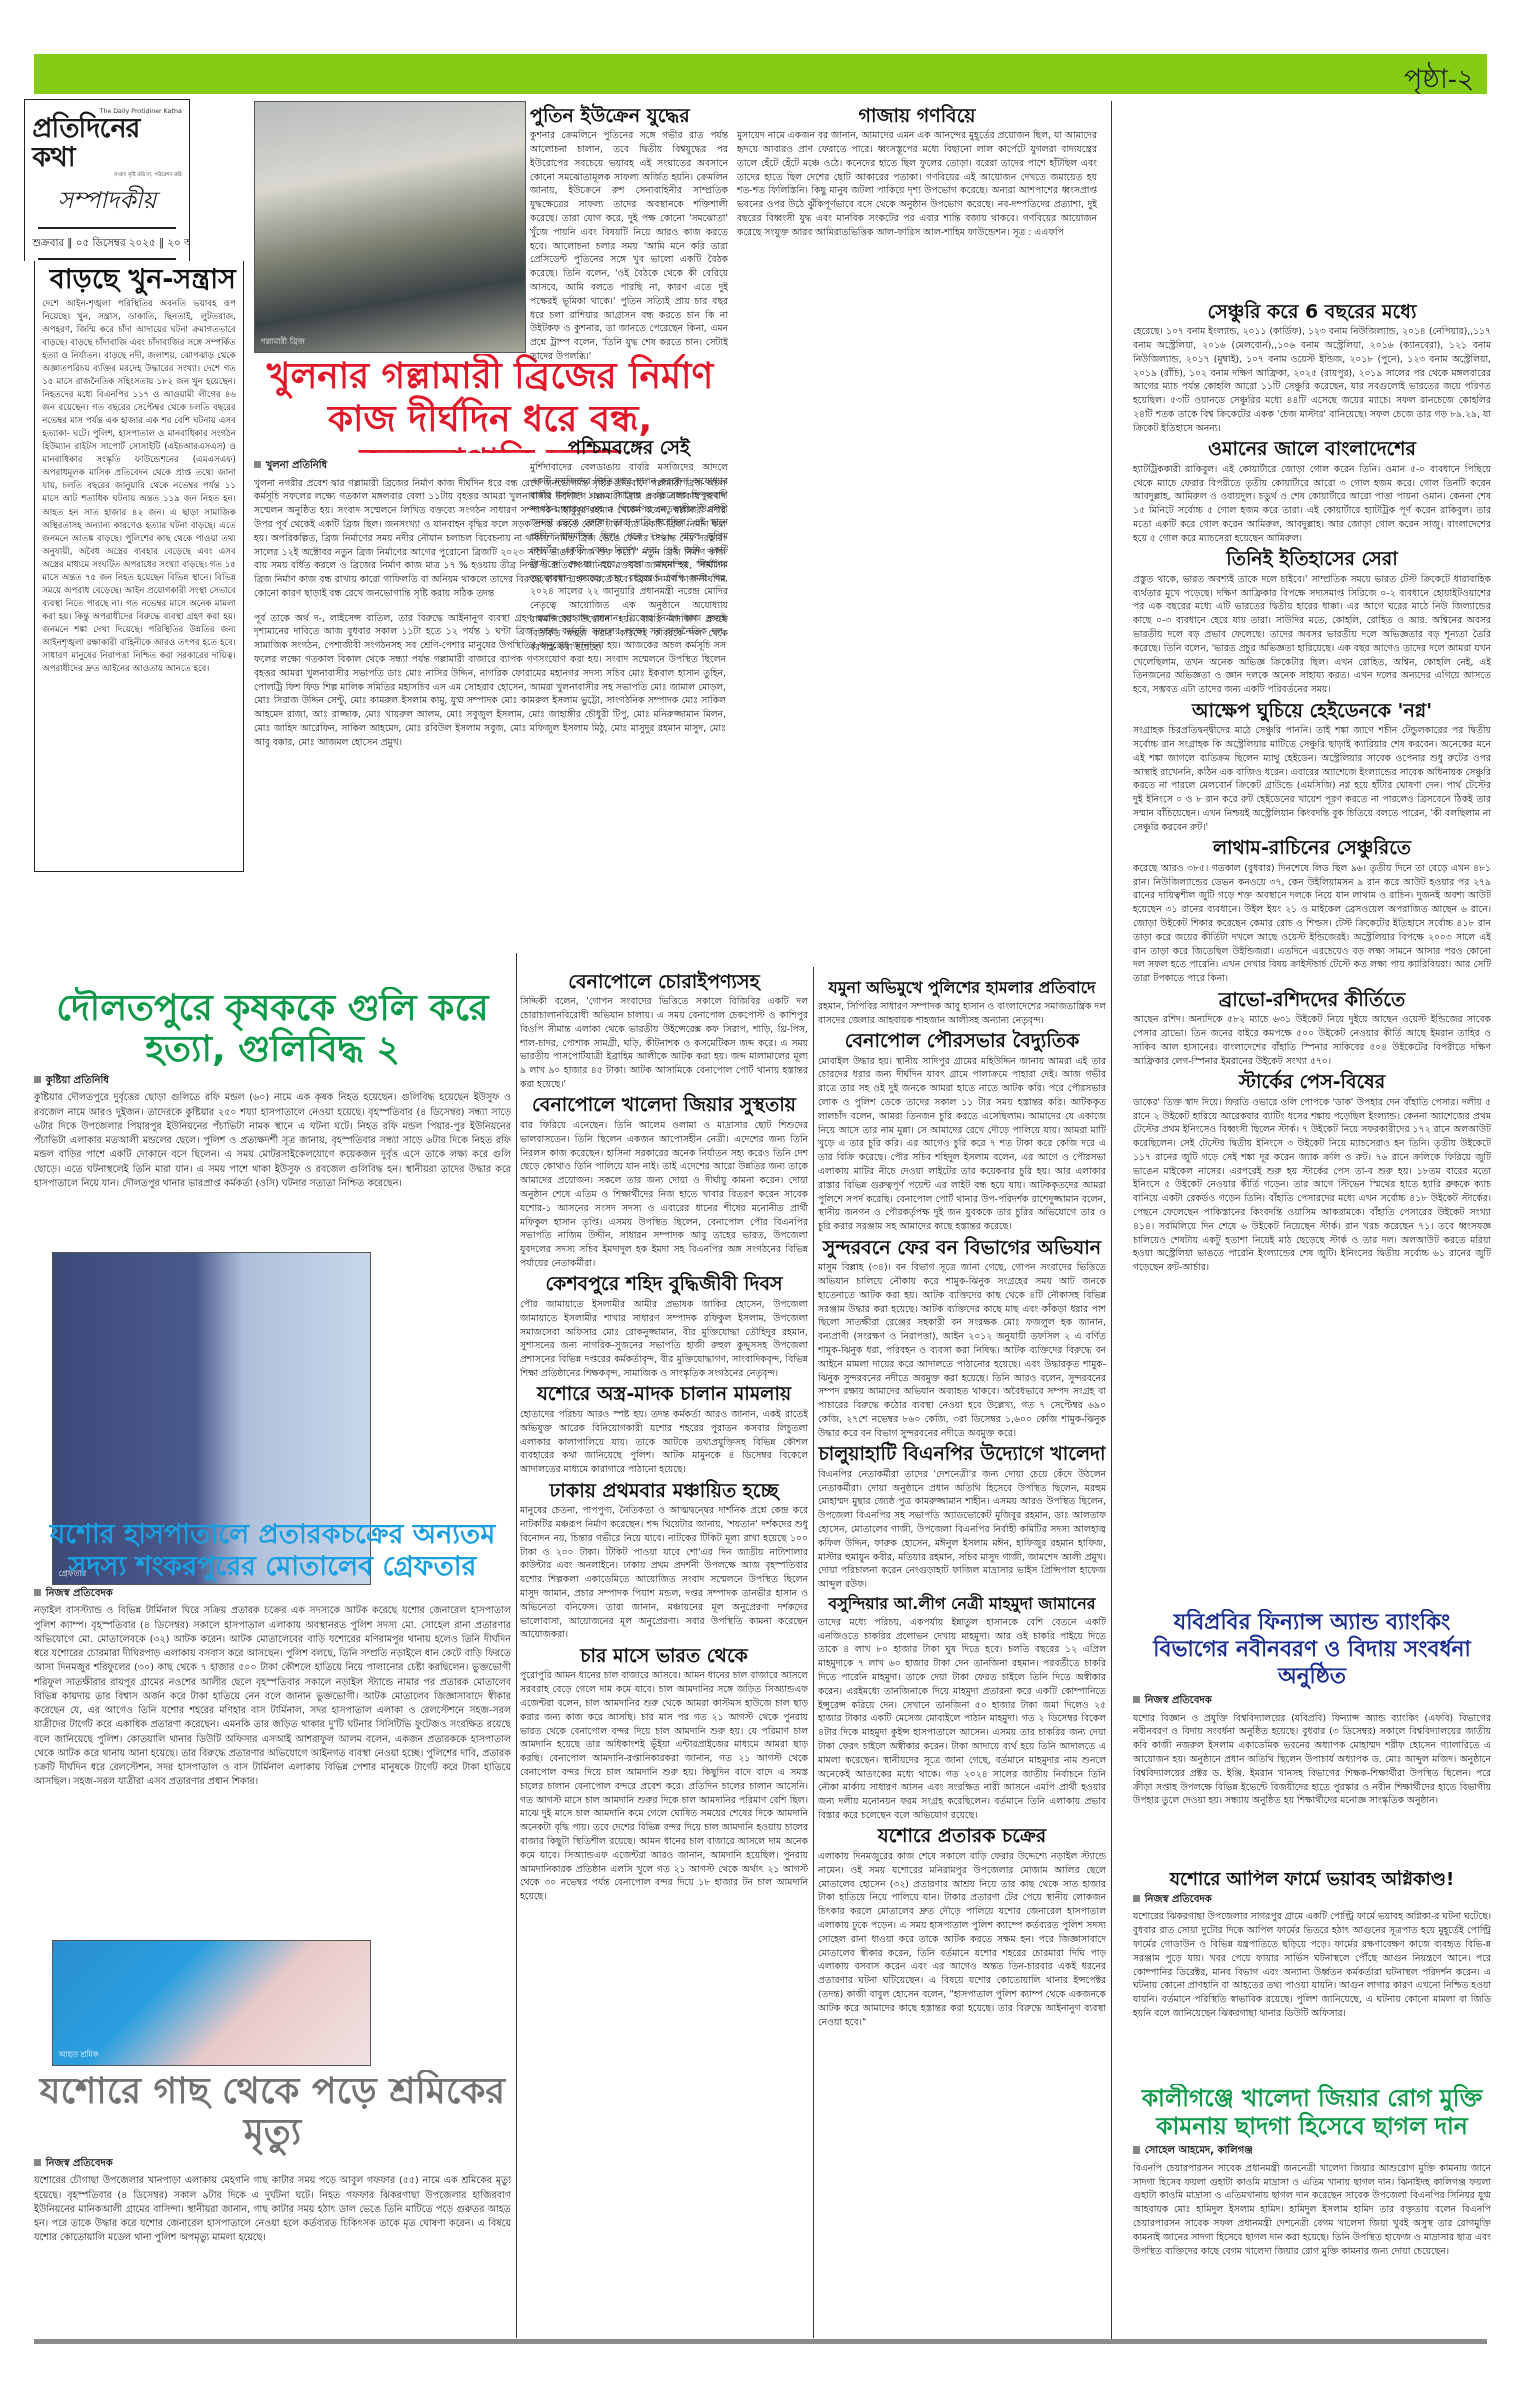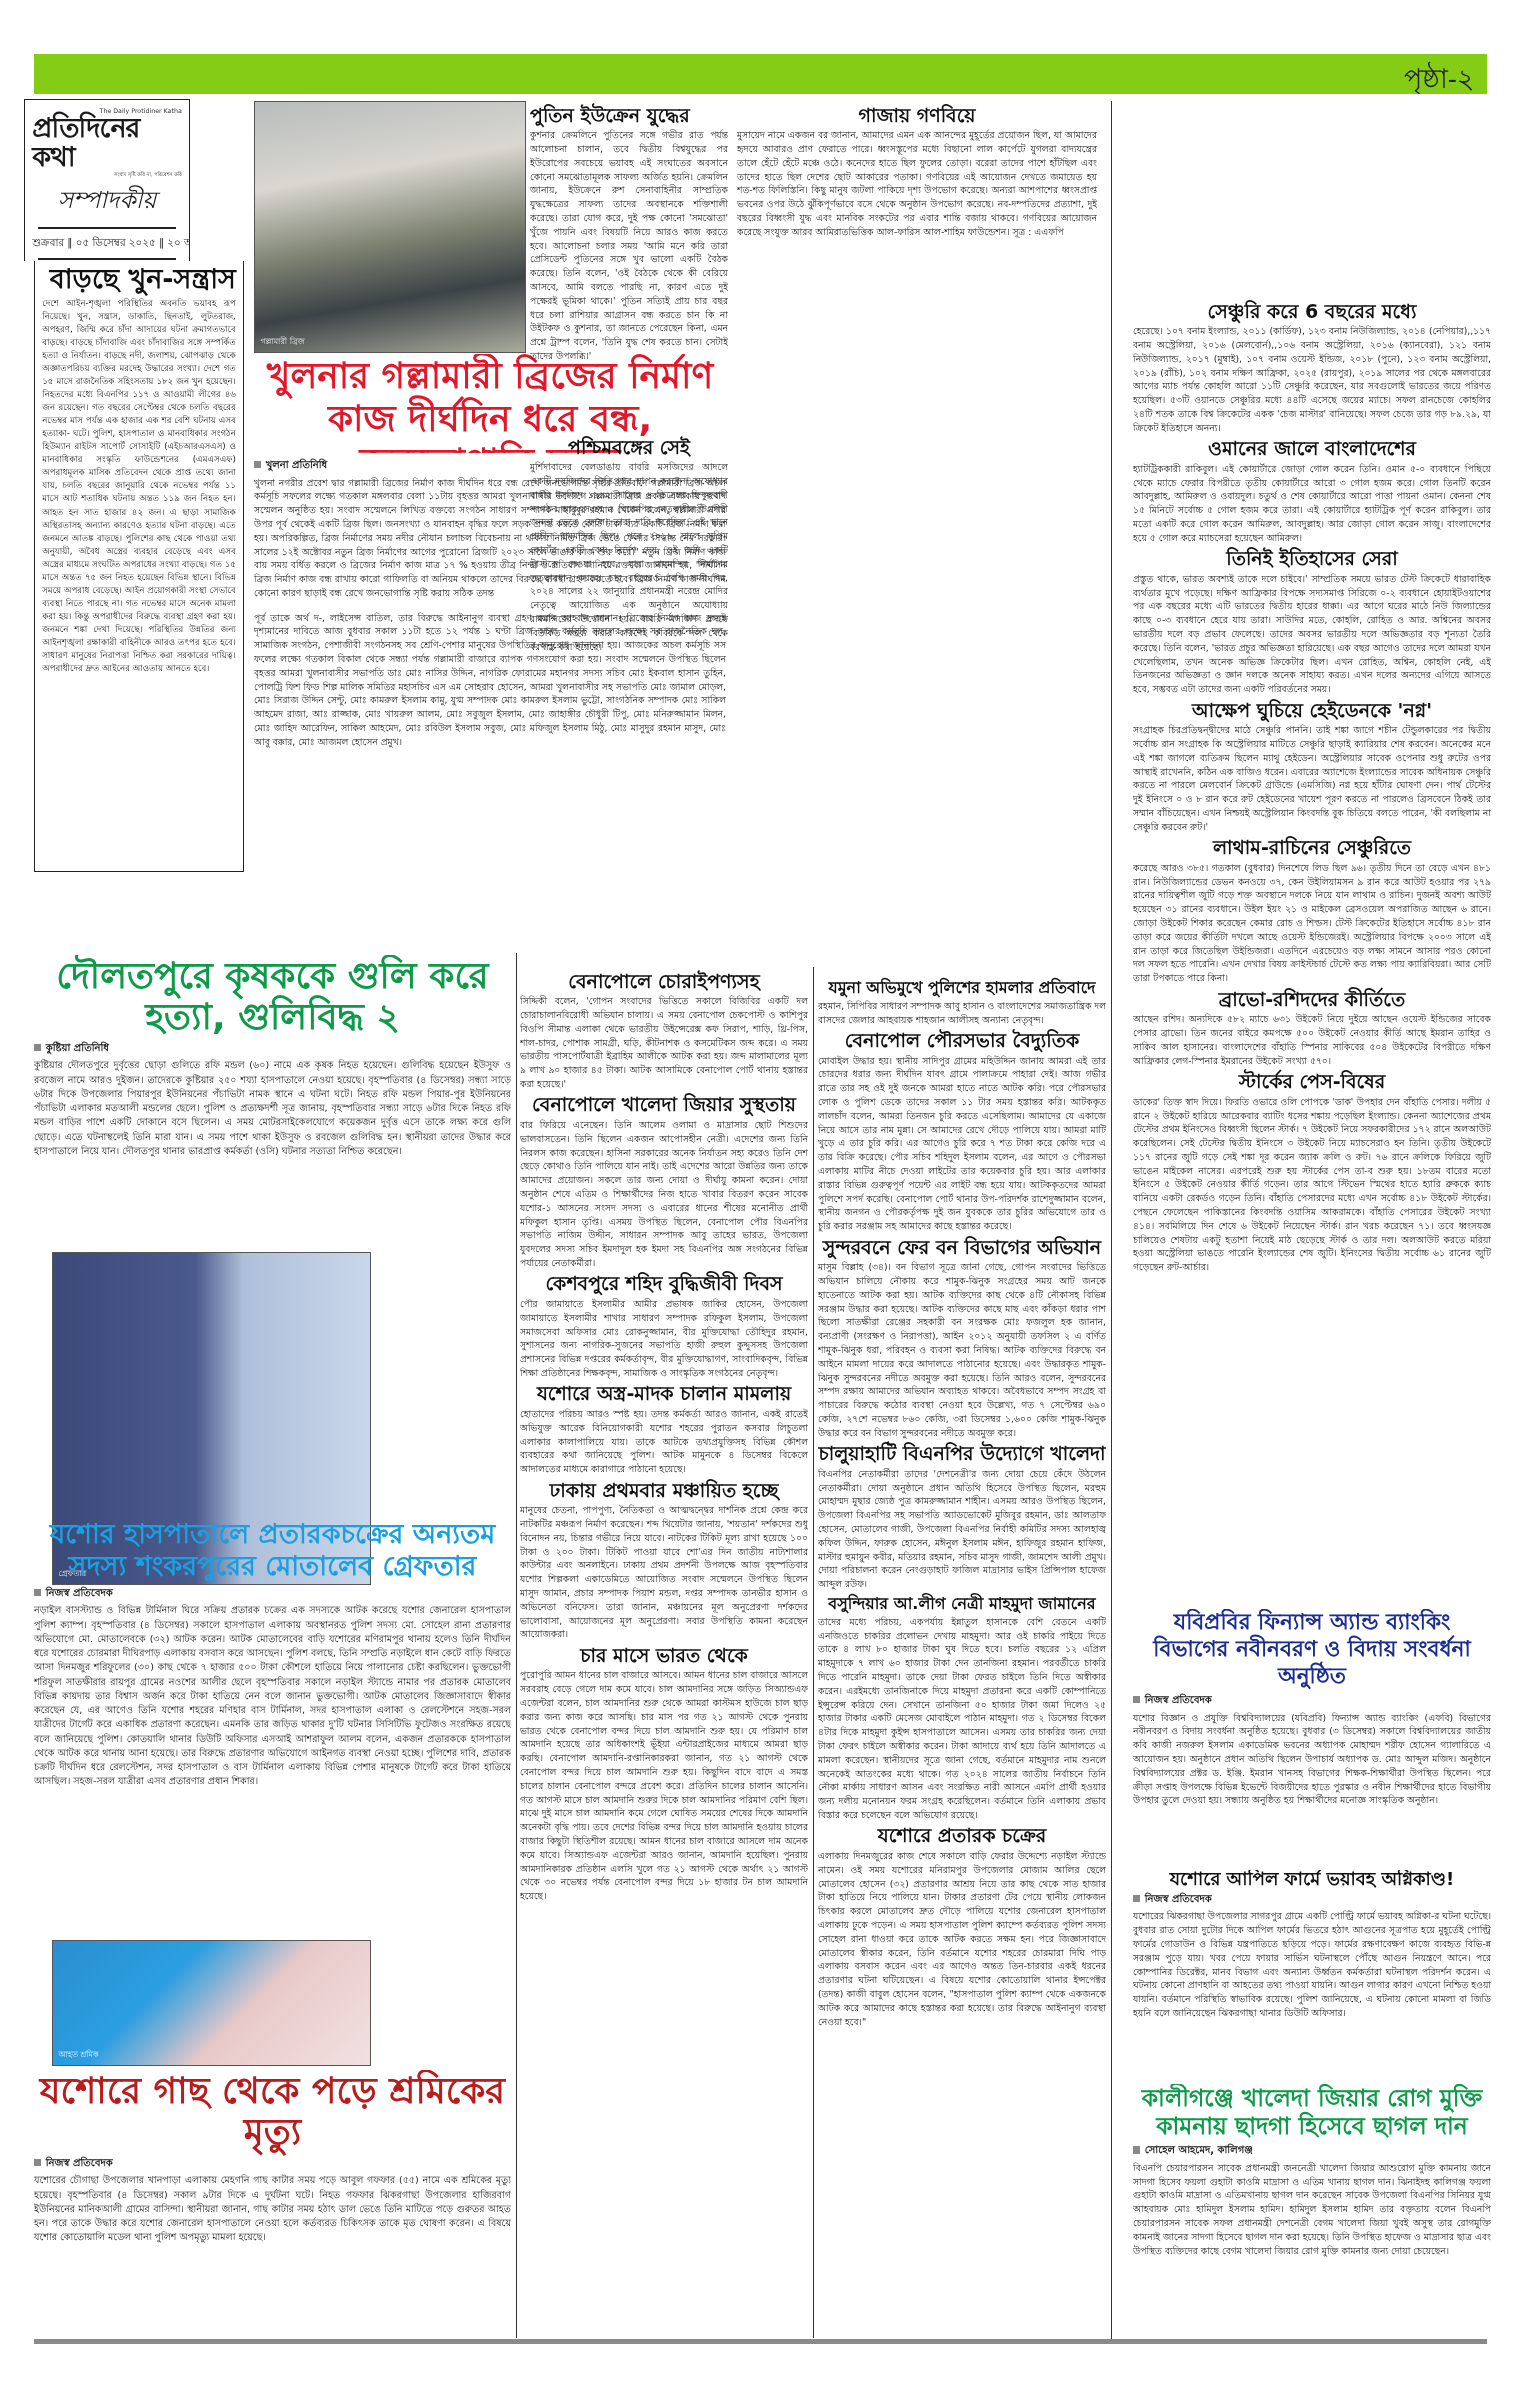--- a/index.html
+++ b/index.html
@@ -14,21 +14,21 @@
     .mast .slogan { font-size: 5px; text-align: right; color: #333; }
     .mast .section { font-size: 23.4px; font-style: italic; text-align: center; font-family: "DejaVu Serif", serif; margin: 3.6px 0 5.4px; }
     .mast .rule { height: 1.8px; background: #222; margin: 2.7px 5.4px; }
     .mast .dateline { font-size: 10.3px; text-align: center; padding: 3.6px 0; white-space: nowrap; }
     .box { border: 1.8px solid #222; }
     .hl { font-weight: bold; line-height: 1.05; font-family: "DejaVu Sans", sans-serif; }
     .hl-black { color: #111; }
     .hl-red { color: #e0182a; }
     .hl-green { color: #0f9a4a; }
     .hl-blue { color: #1aa0e0; }
-    .hl-pink { color: #b91c1c; }
+    .hl-pink { color: #737373; }
     .hl-navy { color: #1b2d8f; }
     .sub { font-weight: bold; font-size: 19px; text-align: center; line-height: 1.15; margin: 3.6px 0 1.8px; color: #111; }
     .body { font-size: 9.2px; line-height: 1.5; text-align: justify; color: #222; }
     .byline { font-size: 10px; font-weight: bold; margin: 1.8px 0; }
     .byline .sq { display: inline-block; width: 7.2px; height: 7.2px; background: #888; margin-right: 4.5px; vertical-align: middle; }
     .photo { background: linear-gradient(160deg, #9aa2a6, #c9c9c4 40%, #7b7f74 70%, #b5b0a0); border: 0.9px solid #555; }
     .photo-bridge { background: linear-gradient(170deg, #b8bcbc 0%, #d9d7d0 30%, #7d8272 55%, #3c4346 75%, #a9ab9c 100%); }
     .photo-arrest { background: linear-gradient(90deg, #3c4a7a 0%, #4b5a8c 45%, #aebfda 60%, #c9d7ea 100%); }
     .photo-injured { background: linear-gradient(135deg, #2a8fd0 0%, #2a9fe0 35%, #e9c9c9 60%, #f1e1e1 100%); }
     .photo-label { font-size: 8px; color: rgba(255,255,255,0.85); position: absolute; bottom: 3.6px; left: 5.4px; }
@@ -109,21 +109,21 @@
   <div class="sub">লাথাম-রাচিনের সেঞ্চুরিতে</div>
   <div class="body">করেছে আরও ৩৮৫। গতকাল (বুধবার) দিনশেষে লিড ছিল ৯৬। তৃতীয় দিনে তা বেড়ে এখন ৪৮১ রান। নিউজিল্যান্ডের ডেভন কনওয়ে ৩৭, কেন উইলিয়ামসন ৯ রান করে আউট হওয়ার পর ২৭৯ রানের দায়িত্বশীল জুটি গড়ে শক্ত অবস্থানে দলকে নিয়ে যান লাথাম ও রাচিন। দুজনই অবশ্য আউট হয়েছেন ৩১ রানের ব্যবধানে। উইল ইয়ং ২১ ও মাইকেল ব্রেসওয়েল অপরাজিত আছেন ৬ রানে। জোড়া উইকেট শিকার করেছেন কেমার রোচ ও শিল্ডস। টেস্ট ক্রিকেটের ইতিহাসে সর্বোচ্চ ৪১৮ রান তাড়া করে জয়ের কীর্তিটা দখলে আছে ওয়েস্ট ইন্ডিজেরই। অস্ট্রেলিয়ার বিপক্ষে ২০০৩ সালে এই রান তাড়া করে জিতেছিল উইন্ডিজরা। এতদিনে এরচেয়েও বড় লক্ষ্য সামনে আসার পরও কোনো দল সফল হতে পারেনি। এখন দেখার বিষয় ক্রাইস্টচার্চ টেস্টে কত লক্ষ্য পায় ক্যারিবিয়রা। আর সেটি তারা টপকাতে পারে কিনা।</div>
   <div class="sub">ব্রাভো-রশিদদের কীর্তিতে</div>
   <div class="body">আছেন রশিদ। অন্যদিকে ৫৮২ ম্যাচে ৬৩১ উইকেট নিয়ে দুইয়ে আছেন ওয়েস্ট ইন্ডিজের সাবেক পেসার ব্রাভো। তিন জনের বাইরে কমপক্ষে ৫০০ উইকেট নেওয়ার কীর্তি আছে ইমরান তাহির ও সাকিব আল হাসানের। বাংলাদেশের বাঁহাতি স্পিনার সাকিবের ৫০৪ উইকেটের বিপরীতে দক্ষিণ আফ্রিকার লেগ-স্পিনার ইমরানের উইকেট সংখ্যা ৫৭০।</div>
   <div class="sub">স্টার্কের পেস-বিষের</div>
   <div class="body">ডাকের' তিক্ত স্বাদ দিয়ে। ফিরতি ওভারে ওলি পোপকে 'ডাক' উপহার দেন বাঁহাতি পেসার। দলীয় ৫ রানে ২ উইকেট হারিয়ে আরেকবার ব্যাটিং ধসের শঙ্কায় পড়েছিল ইংল্যান্ড। কেননা অ্যাশেজের প্রথম টেস্টের প্রথম ইনিংসেও বিধ্বংসী ছিলেন স্টার্ক। ৭ উইকেট নিয়ে সফরকারীদের ১৭২ রানে অলআউট করেছিলেন। সেই টেস্টের দ্বিতীয় ইনিংসে ৩ উইকেট নিয়ে ম্যাচসেরাও হন তিনি। তৃতীয় উইকেটে ১১৭ রানের জুটি গড়ে সেই শঙ্কা দূর করেন জ্যাক ক্রলি ও রুট। ৭৬ রানে ক্রলিকে ফিরিয়ে জুটি ভাঙেন মাইকেল নাসের। এরপরেই শুরু হয় স্টার্কের পেস তা-ব শুরু হয়। ১৮তম বারের মতো ইনিংসে ৫ উইকেট নেওয়ার কীর্তি গড়েন। তার আগে স্টিভেন স্মিথের হাতে হ্যারি ব্রুককে ক্যাচ বানিয়ে একটা রেকর্ডও গড়েন তিনি। বাঁহাতি পেসারদের মধ্যে এখন সর্বোচ্চ ৪১৮ উইকেট স্টার্কের। পেছনে ফেলেছেন পাকিস্তানের কিংবদন্তি ওয়াসিম আকরামকে। বাঁহাতি পেসারের উইকেট সংখ্যা ৪১৪। সবমিলিয়ে দিন শেষে ৬ উইকেট নিয়েছেন স্টার্ক। রান খরচ করেছেন ৭১। তবে ধ্বংসযজ্ঞ চালিয়েও শেষটায় একটু হতাশা নিয়েই মাঠ ছেড়েছে স্টার্ক ও তার দল। অলআউট করতে মরিয়া হওয়া অস্ট্রেলিয়া ভাঙতে পারেনি ইংল্যান্ডের শেষ জুটি। ইনিংসের দ্বিতীয় সর্বোচ্চ ৬১ রানের জুটি গড়েছেন রুট-আর্চার।</div>
 </div>
 
 <div class="abs" style="left:737px; top:290px; width:360px; height:9px;"></div>
 
-<div class="abs" style="left:34px; top:955px; width:477px; height:252px;">
+<div class="abs" style="left:34px; top:987px; width:477px; height:252px;">
   <div class="hl hl-green" style="font-size:36px; text-align:center; line-height:1.15;">দৌলতপুরে কৃষককে গুলি করে হত্যা, গুলিবিদ্ধ ২</div>
   <div class="byline"><span class="sq"></span><span>কুষ্টিয়া প্রতিনিধি</span></div>
   <div class="body" style="font-size:9.5px;">কুষ্টিয়ার দৌলতপুরে দুর্বৃত্তের ছোড়া গুলিতে রফি মন্ডল (৬০) নামে এক কৃষক নিহত হয়েছেন। গুলিবিদ্ধ হয়েছেন ইউসুফ ও রবজেল নামে আরও দুইজন। তাদেরকে কুষ্টিয়ার ২৫০ শয্যা হাসপাতালে নেওয়া হয়েছে। বৃহস্পতিবার (৪ ডিসেম্বর) সন্ধ্যা সাড়ে ৬টার দিকে উপজেলার পিয়ারপুর ইউনিয়নের পঁচাভিটা নামক স্থানে এ ঘটনা ঘটে। নিহত রফি মন্ডল পিয়ার-পুর ইউনিয়নের পঁচাভিটা এলাকার মতআলী মন্ডলের ছেলে। পুলিশ ও প্রত্যক্ষদর্শী সূত্র জানায়, বৃহস্পতিবার সন্ধ্যা সাড়ে ৬টার দিকে নিহত রফি মন্ডল বাড়ির পাশে একটি দোকানে বসে ছিলেন। এ সময় মোটরসাইকেলযোগে কয়েকজন দুর্বৃত্ত এসে তাকে লক্ষ্য করে গুলি ছোড়ে। এতে ঘটনাস্থলেই তিনি মারা যান। এ সময় পাশে থাকা ইউসুফ ও রবজেল গুলিবিদ্ধ হন। স্থানীয়রা তাদের উদ্ধার করে হাসপাতালে নিয়ে যান। দৌলতপুর থানার ভারপ্রাপ্ত কর্মকর্তা (ওসি) ঘটনার সত্যতা নিশ্চিত করেছেন।</div>
 </div>
 
 <div class="abs photo photo-arrest" style="left:52px; top:1252px; width:319px; height:333px;">
   <span class="photo-label">গ্রেফতার</span>
 </div>
 <div class="abs" style="left:34px; top:1518px; width:477px; height:450px;">
   <div class="hl hl-blue" style="font-size:27px; text-align:center; line-height:1.2;">যশোর হাসপাতালে প্রতারকচক্রের অন্যতম সদস্য শংকরপুরের মোতালেব গ্রেফতার</div>

